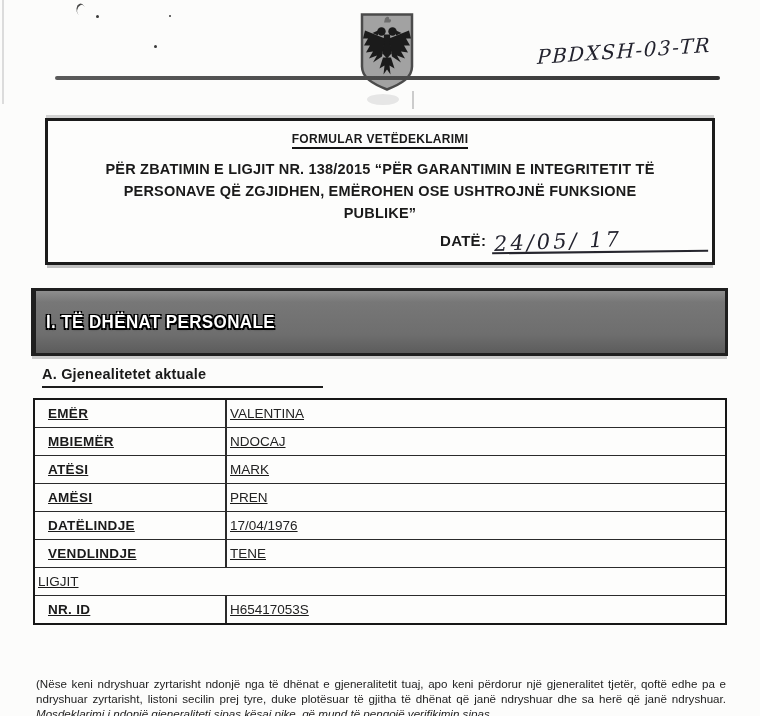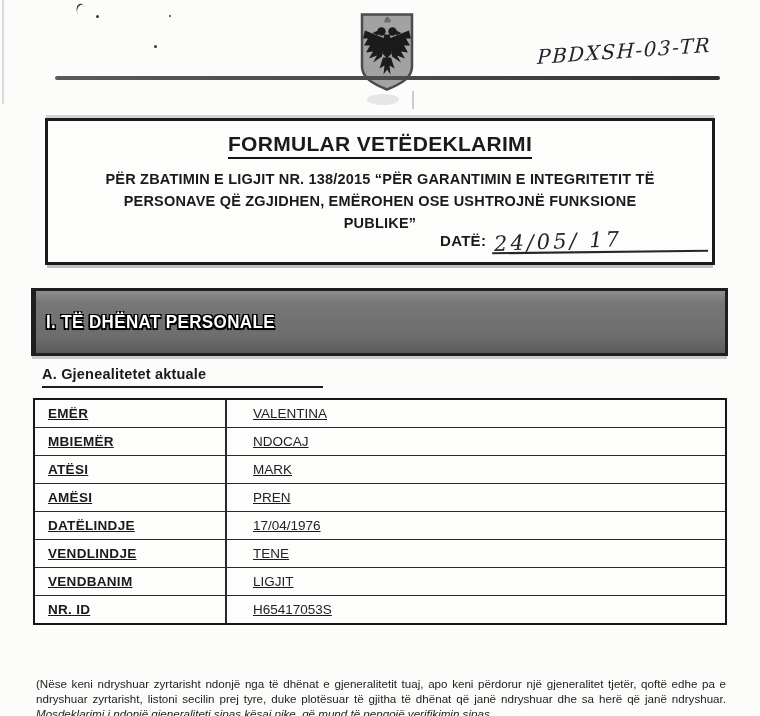--- a/index.html
+++ b/index.html
@@ -26,21 +26,21 @@
     font-size:20px; letter-spacing:1.5px; transform:rotate(-4deg) skewX(-6deg);
   }
   .top-rule{position:absolute; left:55px; top:76px; width:665px; height:4px;
     background:linear-gradient(90deg,#5a5a5a,#474747 60%,#2f2f2f); border-radius:2px;}
   
   .title-box{
     position:absolute; left:45px; top:118px; width:670px; height:147px; box-sizing:border-box;
     border:3px solid #1b1b1b; background:#fdfdfc;
     box-shadow:0 -4px 0 -1px #d2d2d2, 0 5px 0 -2px #c0c0c0;
   }
-  .form-title{margin-top:11px; text-align:center; font-size:21px; font-weight:bold; letter-spacing:.3px;}
+  .form-title{margin-top:11px; text-align:center; font-size:12px; font-weight:bold; letter-spacing:.3px;}
   .form-title span{display:inline-block; border-bottom:2.5px solid #141414; padding-bottom:1px;}
   .form-subtitle{margin-top:9px; text-align:center; font-size:14.5px; font-weight:bold; line-height:22px; letter-spacing:.2px;}
   .date-row{position:absolute; left:392px; top:106px; white-space:nowrap;}
   .date-label{font-size:15px; font-weight:bold; letter-spacing:.3px; vertical-align:baseline;text-align:right;}
   .date-line{display:inline-block; width:216px; margin-left:6px; border-bottom:2.5px solid #26262e;
     transform:rotate(-0.7deg); vertical-align:baseline;}
   .date-hand{display:inline-block; font-size:21px; letter-spacing:3px; transform:rotate(-1.5deg);
     position:relative; top:2px; left:2px;}
   
   .section-bar{
@@ -62,21 +62,21 @@
   .sub-b{left:42px; top:644px; width:292px; padding-bottom:3px;}
   
   .id-table{
     position:absolute; left:33px; top:398px; width:694px; height:227px; box-sizing:border-box;
     border:2.5px solid #161616; display:flex; flex-direction:column; background:#fdfdfc;text-decoration:underline;
   }
   .t-row{flex:1; display:flex; border-top:1.5px solid #2b2b2b;}
   .t-row:first-child{border-top:none;}
   .t-label{width:177px; flex-shrink:0; border-right:2px solid #2b2b2b; padding-left:13px;
     display:flex; align-items:center; font-weight:bold; font-size:13.5px; letter-spacing:.3px;}
-  .t-value{flex:1; padding-left:26px; display:flex; align-items:center; font-size:13.5px; color:#232323;}
+  .t-value{flex:1; padding-left:3px; display:flex; align-items:center; font-size:13.5px; color:#232323;}
   
   .note{position:absolute; left:36px; top:676px; width:690px; font-size:11.6px; line-height:15px;
     text-align:justify; color:#222222;}
   .note .it{font-style:italic;}
 </style>
 </head>
 <body>
 
 <div class="page">
 
@@ -148,21 +148,20 @@
     </div>
     <div class="t-row">
       <div class="t-label">DATËLINDJE</div>
       <div class="t-value">17/04/1976</div>
     </div>
     <div class="t-row">
       <div class="t-label">VENDLINDJE</div>
       <div class="t-value">TENE</div>
     </div>
     <div class="t-row">
-      <div class="t-label">VENDBANIM</div>
       <div class="t-value">LIGJIT</div>
     </div>
     <div class="t-row">
       <div class="t-label">NR. ID</div>
       <div class="t-value">H65417053S</div>
     </div>
   </div>
 
 
   <div class="note">

